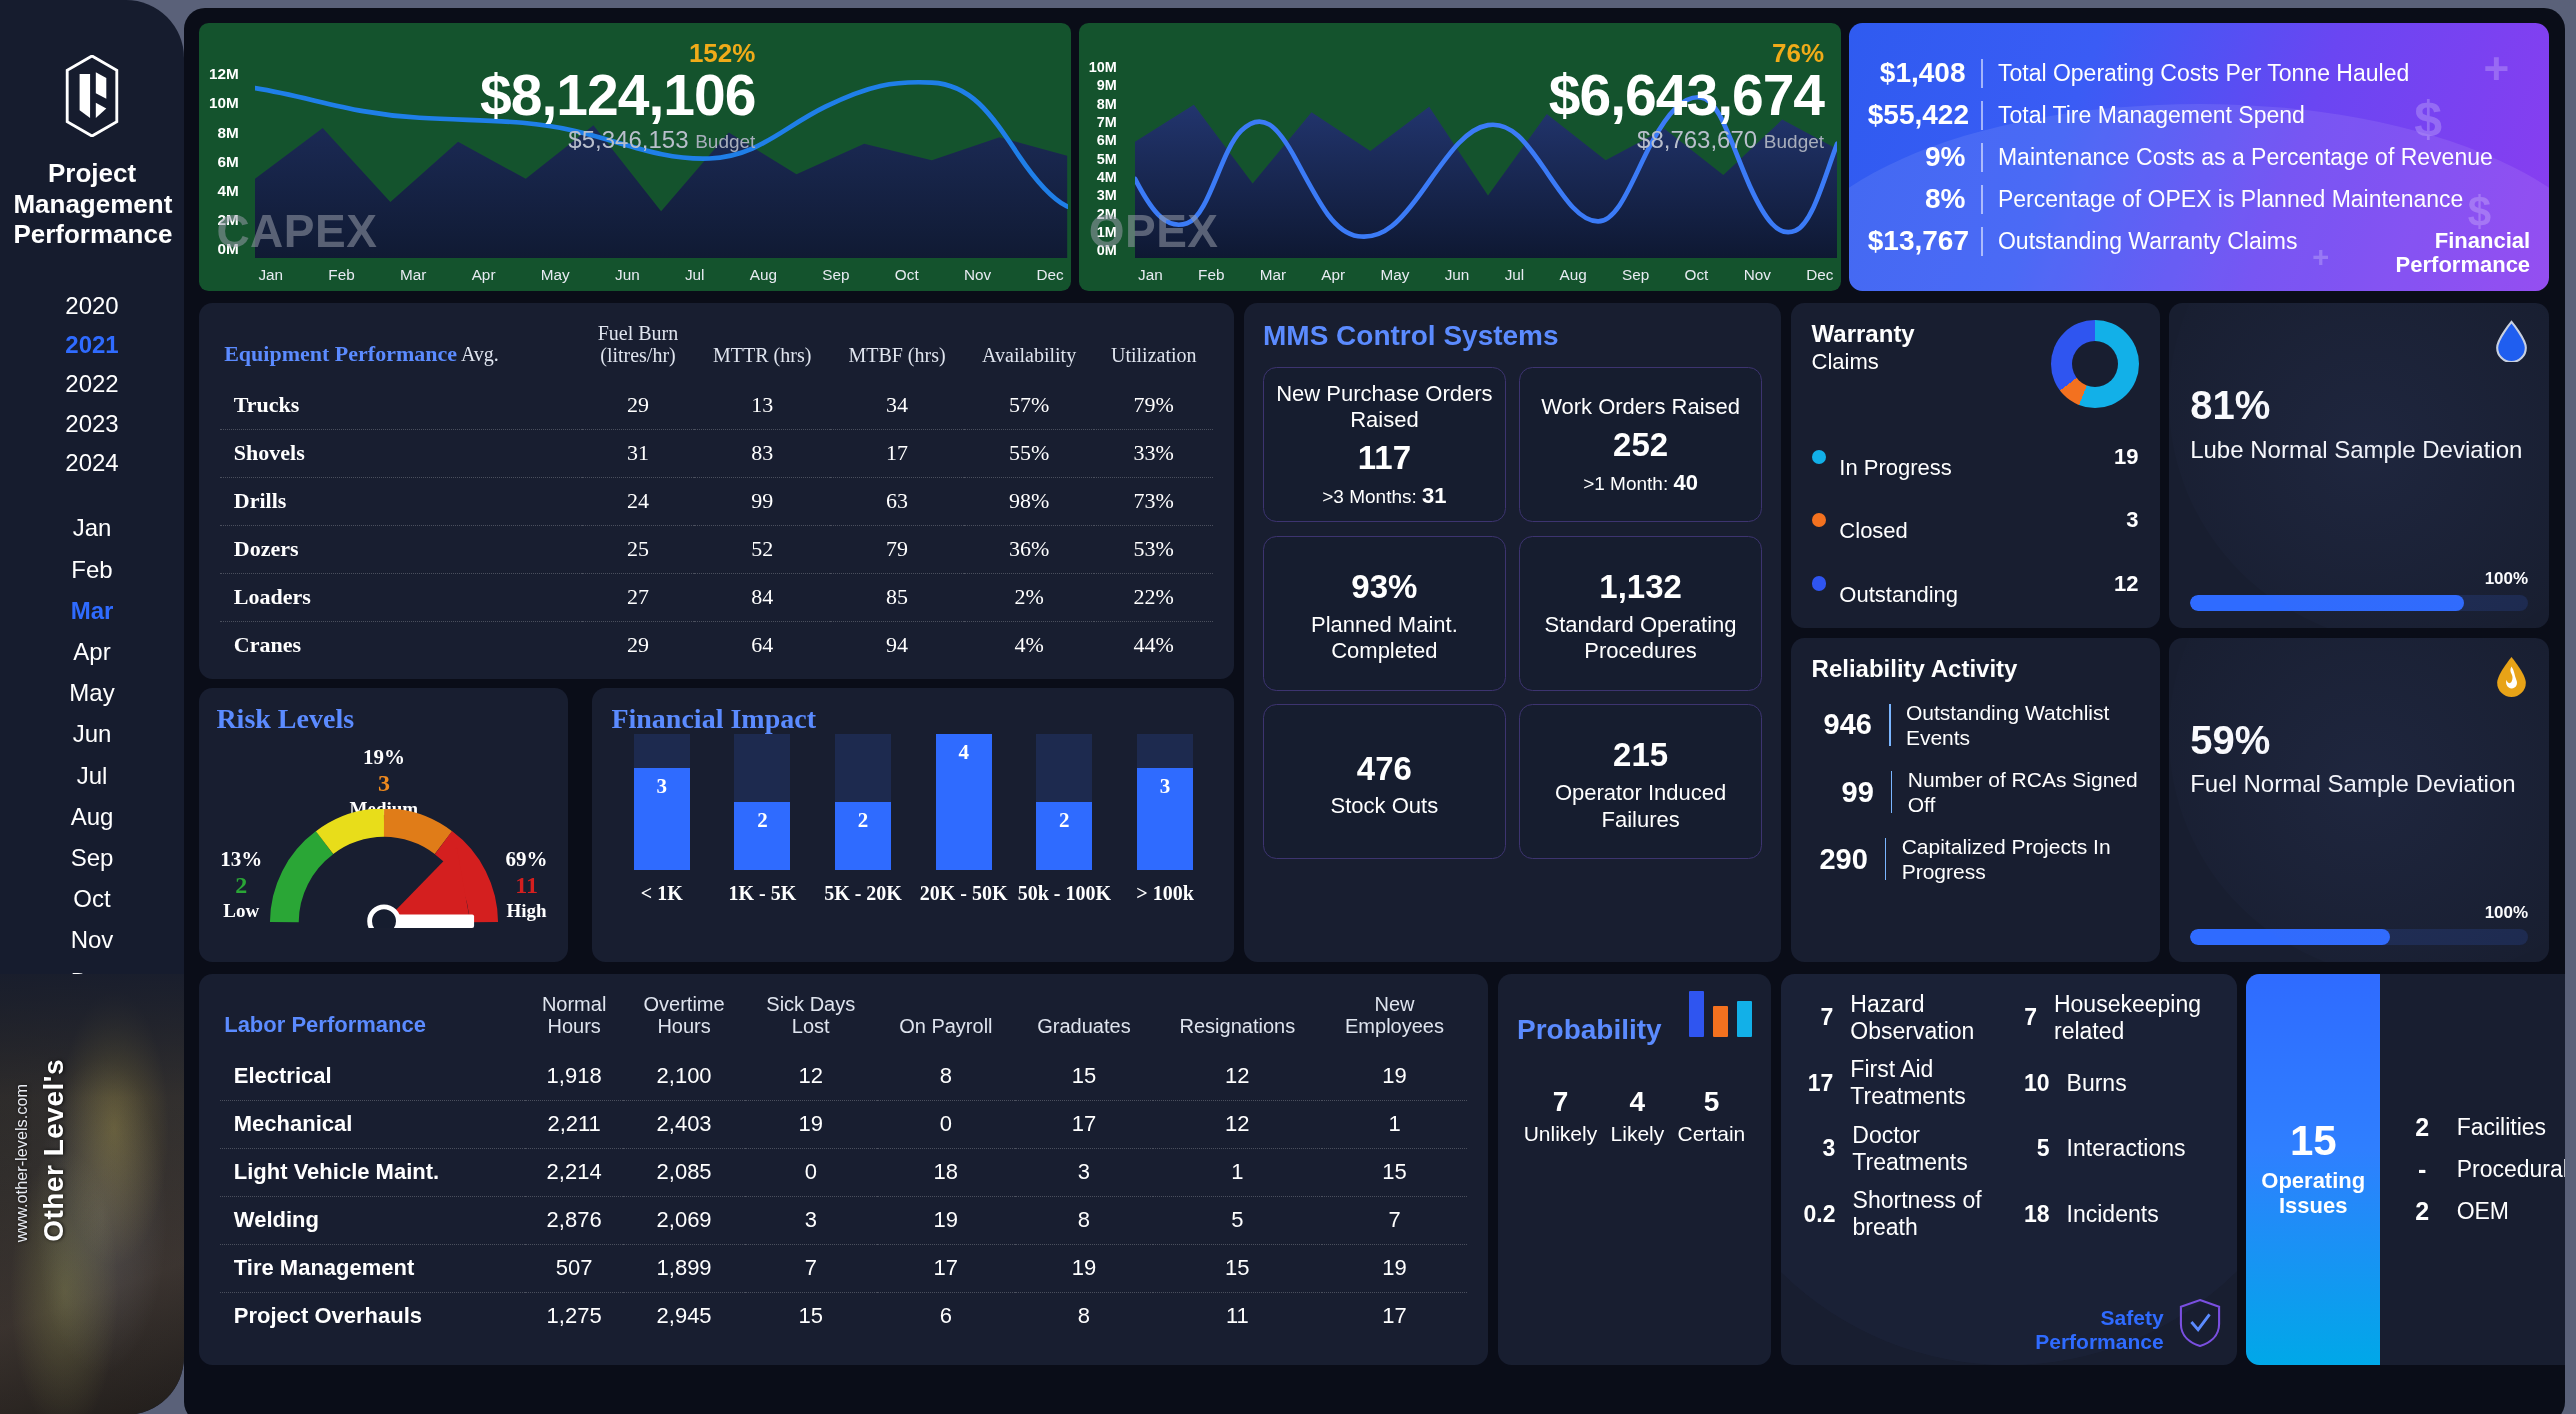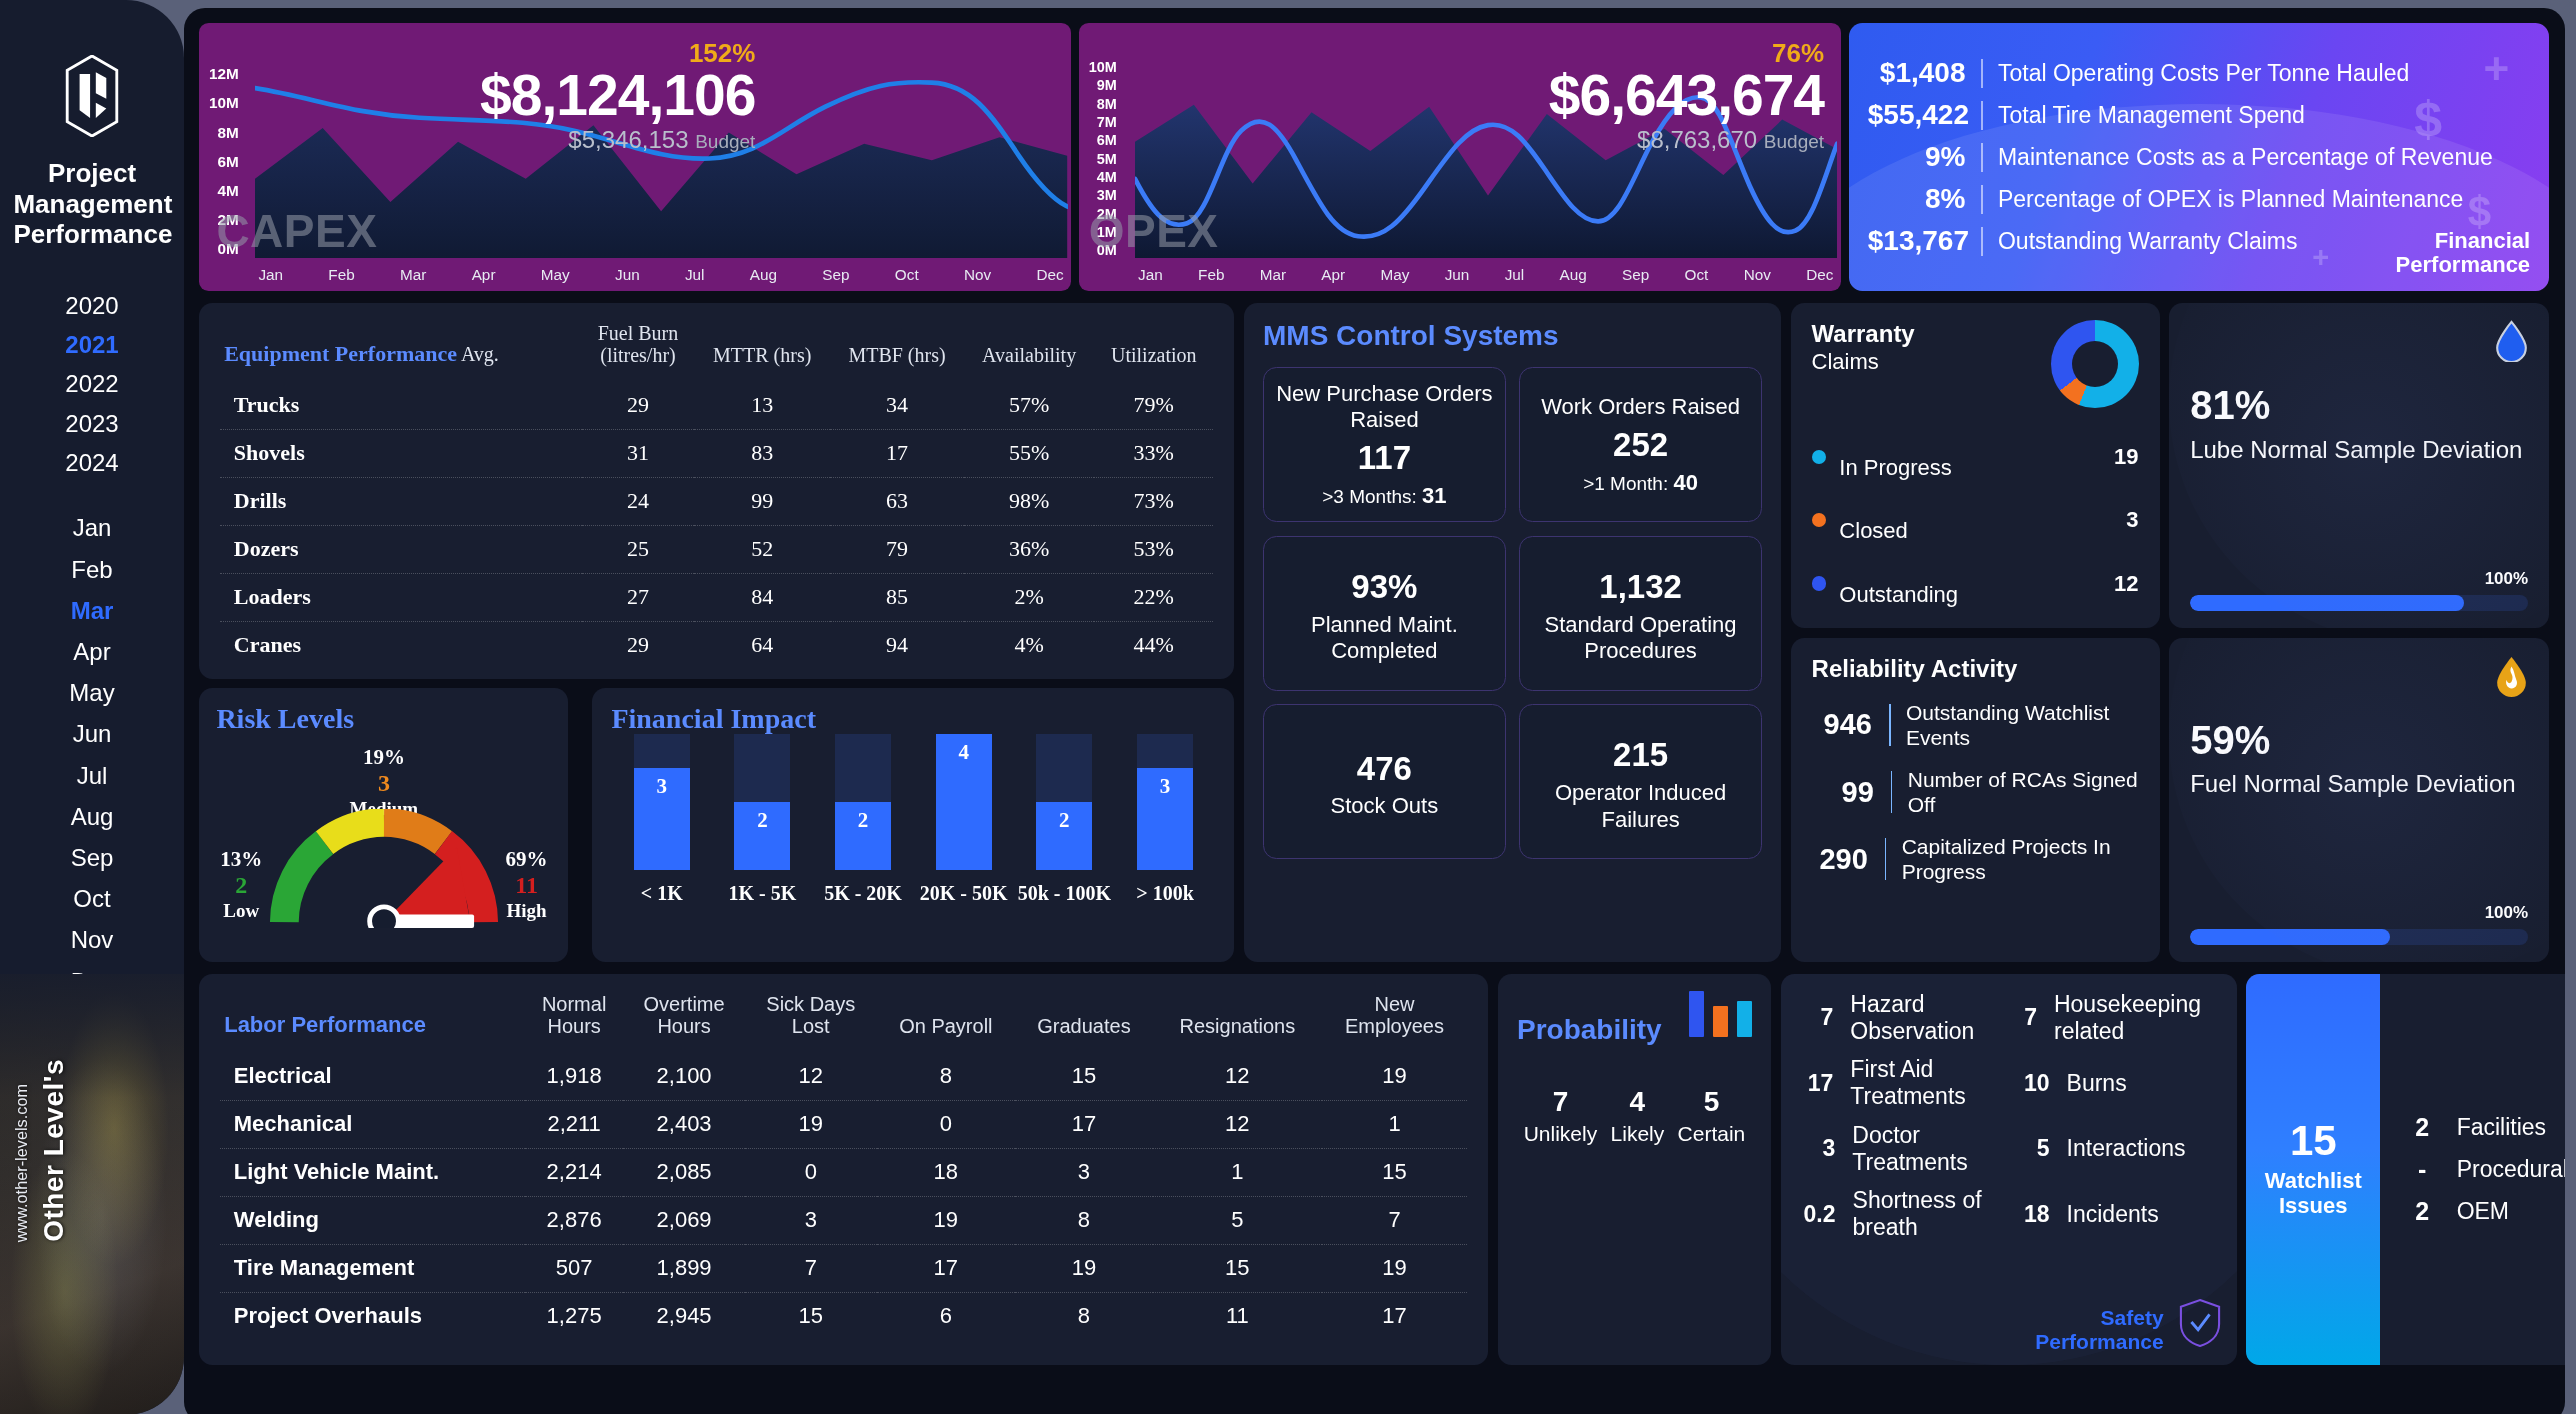--- a/index.html
+++ b/index.html
@@ -68,21 +68,21 @@
     flex: 1; height: 1415px; position: relative;
     background: #0a0d18;
     border-radius: 21px 21px 21px 21px;
     margin: 7.7px 11.5px 15.3px 0;
     padding: 5.8px;
     overflow: hidden;
   }
   
   .toprow { display:flex; gap: 7.7px; height: 278px; padding: 9.6px 9.6px 0 9.6px; }
   .chart-card {
-    position:relative; background:#701a75; border-radius: 9.6px;
+    position:relative; background:#14532d; border-radius: 9.6px;
     overflow:hidden;
   }
   .chart-card.capex { flex: 0 0 872px; }
   .chart-card.opex  { flex: 0 0 762px; }
   .yaxis {
     position:absolute; left: 9.6px; top: 42px; bottom: 33px;
     display:flex; flex-direction: column; justify-content: space-between;
     color:#fff; font-size: 15.3px; font-weight: bold; z-index: 4; text-align:right;
   }
   .yaxis.small { font-size: 14.4px; top: 36px; }
@@ -900,21 +900,21 @@
                   <path d="M13 25 L20 33 L32 17" fill="none" stroke="#5b8bff" stroke-width="3"></path>
                 </svg>
             </div>
           </div>
         </div>
 
         <div class="emerging">
           <div class="em-badge">
             <div class="em-n">15</div>
             <div class="em-t">
-                <div>Watchlist</div>
+                <div>Operating</div>
                 <div>Issues</div>
               </div>
           </div>
           <div class="em-grid" id="em-grid">
               <div class="em-cell">
                 <div class="em-num">2</div>
                 <div class="em-lab">Facilities</div>
               </div>
               <div class="em-cell">
                 <div class="em-num">1</div>

